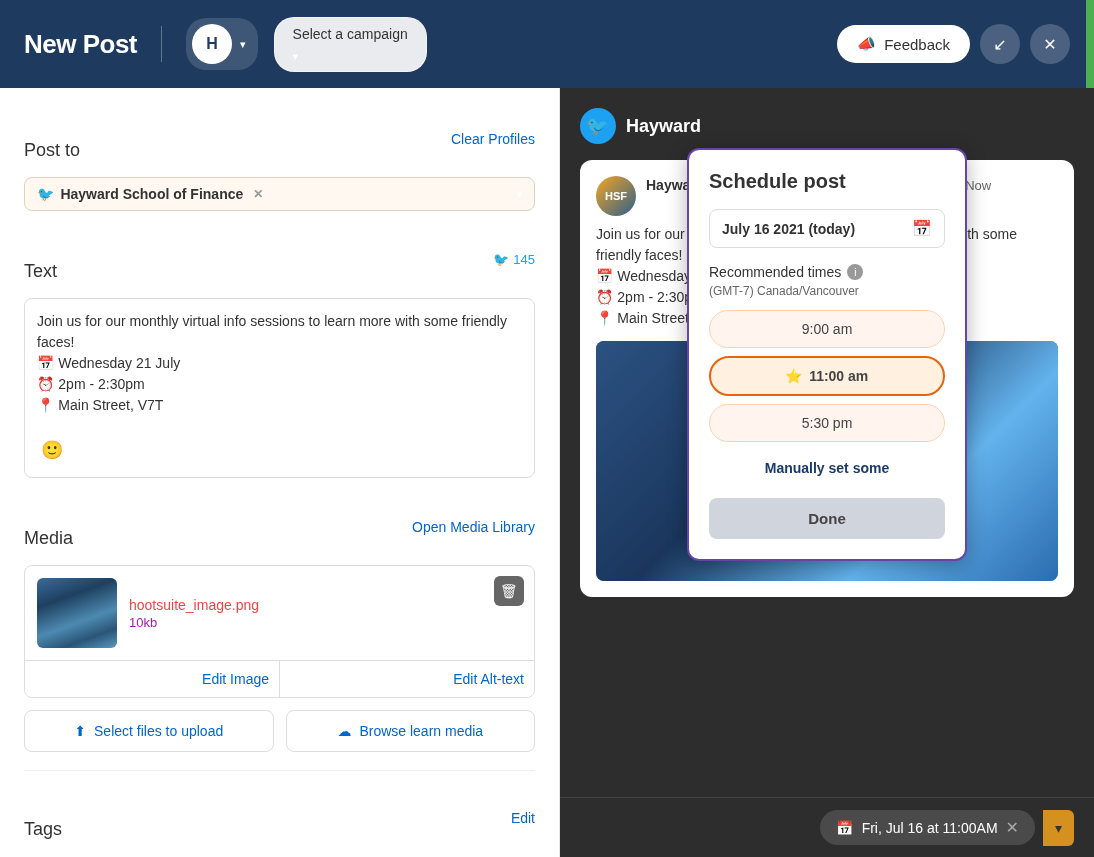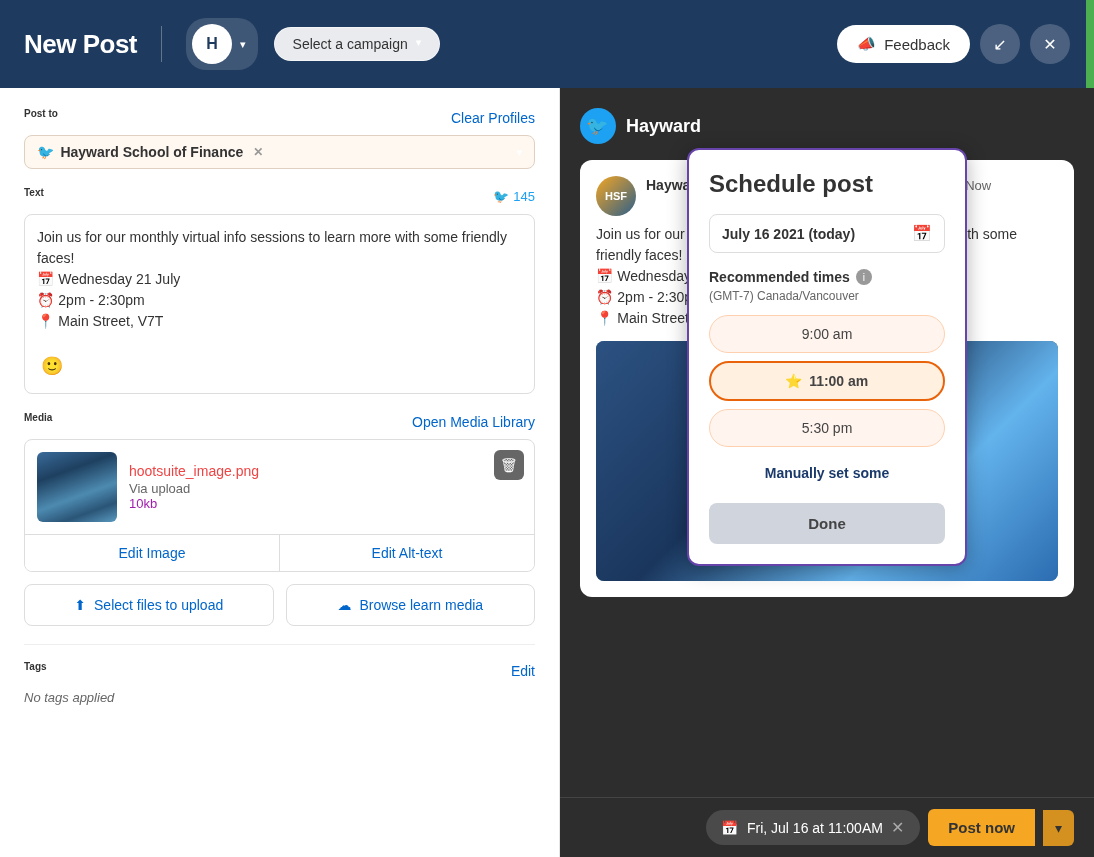--- a/index.html
+++ b/index.html
@@ -56,20 +56,21 @@
       background: rgba(255,255,255,0.9);
       border: 1.5px solid rgba(255,255,255,0.5);
       border-radius: 20px;
       padding: 8px 18px;
       cursor: pointer;
       font-size: 14px;
       color: #333;
       display: flex;
       align-items: flex-start;
       gap: 8px;
+      flex-direction: column;
     }
     .header-right {
       margin-left: auto;
       display: flex;
       align-items: center;
       gap: 10px;
     }
     .feedback-btn {
       background: white;
       border: none;
@@ -109,24 +110,25 @@
     }
     .right-panel {
       flex: 1;
       background: #2d2d2d;
       position: relative;
       overflow: hidden;
     }
 
     
     .section-label {
-      font-size: 10px;
-      font-weight: 700;
+      font-size: 18px;
+      font-weight: 400;
       color: #333;
       margin-bottom: 8px;
+      margin-top: 32px;
     }
     .clear-profiles-link {
       font-size: 14px;
       color: #0066cc;
       text-decoration: none;
       cursor: pointer;
     }
     .section-header {
       display: flex;
       justify-content: space-between;
@@ -249,20 +251,21 @@
     }
     .media-action-btn {
       flex: 1;
       padding: 10px;
       background: white;
       border: none;
       cursor: pointer;
       font-size: 14px;
       color: #0066cc;
       font-weight: 500;
+      text-align: right;
     }
     .media-action-btn:first-child {
       border-right: 1px solid #ddd;
       border-bottom-left-radius: 6px;
     }
     .media-action-btn:last-child {
       border-bottom-right-radius: 6px;
     }
     .media-item-wrapper {
       border: 1.5px solid #ddd;
@@ -409,21 +412,21 @@
       transform: translateX(-50%);
       width: 280px;
       background: white;
       border-radius: 12px;
       border: 2px solid #6644aa;
       padding: 20px;
       box-shadow: 0 4px 20px rgba(0,0,0,0.3);
       z-index: 10;
     }
     .schedule-title {
-      font-size: 24px;
+      font-size: 20px;
       font-weight: 700;
       color: #333;
       margin-bottom: 16px;
     }
     .date-input-wrapper {
       border: 1.5px solid #ddd;
       border-radius: 8px;
       padding: 9px 12px;
       display: flex;
       align-items: center;
@@ -439,21 +442,21 @@
     .calendar-icon { color: #666; font-size: 16px; }
 
     .recommended-times-header {
       display: flex;
       align-items: center;
       gap: 6px;
       margin-bottom: 4px;
     }
     .recommended-times-label {
       font-size: 14px;
-      font-weight: 700;
+      font-weight: 400;
       color: #333;
     }
     .info-icon {
       width: 16px;
       height: 16px;
       border-radius: 50%;
       background: #999;
       color: white;
       font-size: 10px;
       display: flex;
@@ -638,21 +641,20 @@
         <span class="section-label">Media</span>
         <a class="open-media-link">Open Media Library</a>
       </div>
       <div class="media-item-wrapper">
         <div class="media-item-inner">
           <div class="media-thumb">
             <div class="media-thumb-building"></div>
           </div>
           <div class="media-info">
             <div class="media-filename">hootsuite_image.png</div>
-            <div class="media-source">Via upload</div>
             <div class="media-size">10kb</div>
           </div>
           <button class="media-delete-btn">
             <span>🗑</span>
           </button>
         </div>
         <div class="media-item-actions">
           <button class="media-action-btn">Edit Image</button>
           <button class="media-action-btn">Edit Alt-text</button>
         </div>
@@ -730,19 +732,18 @@
       <button class="manually-set-btn">Manually set some</button>
       <button class="done-btn">Done</button>
     </div>
 
     <div class="bottom-bar">
       <div class="schedule-pill">
         <span>📅</span>
         <span>Fri, Jul 16 at 11:00AM</span>
         <span class="schedule-pill-close">✕</span>
       </div>
-      <button class="post-now-btn">Post now</button>
       <button class="post-now-chevron">
         <span>▾</span>
       </button>
     </div>
   </div>
 </div>
 
 </body></html>

